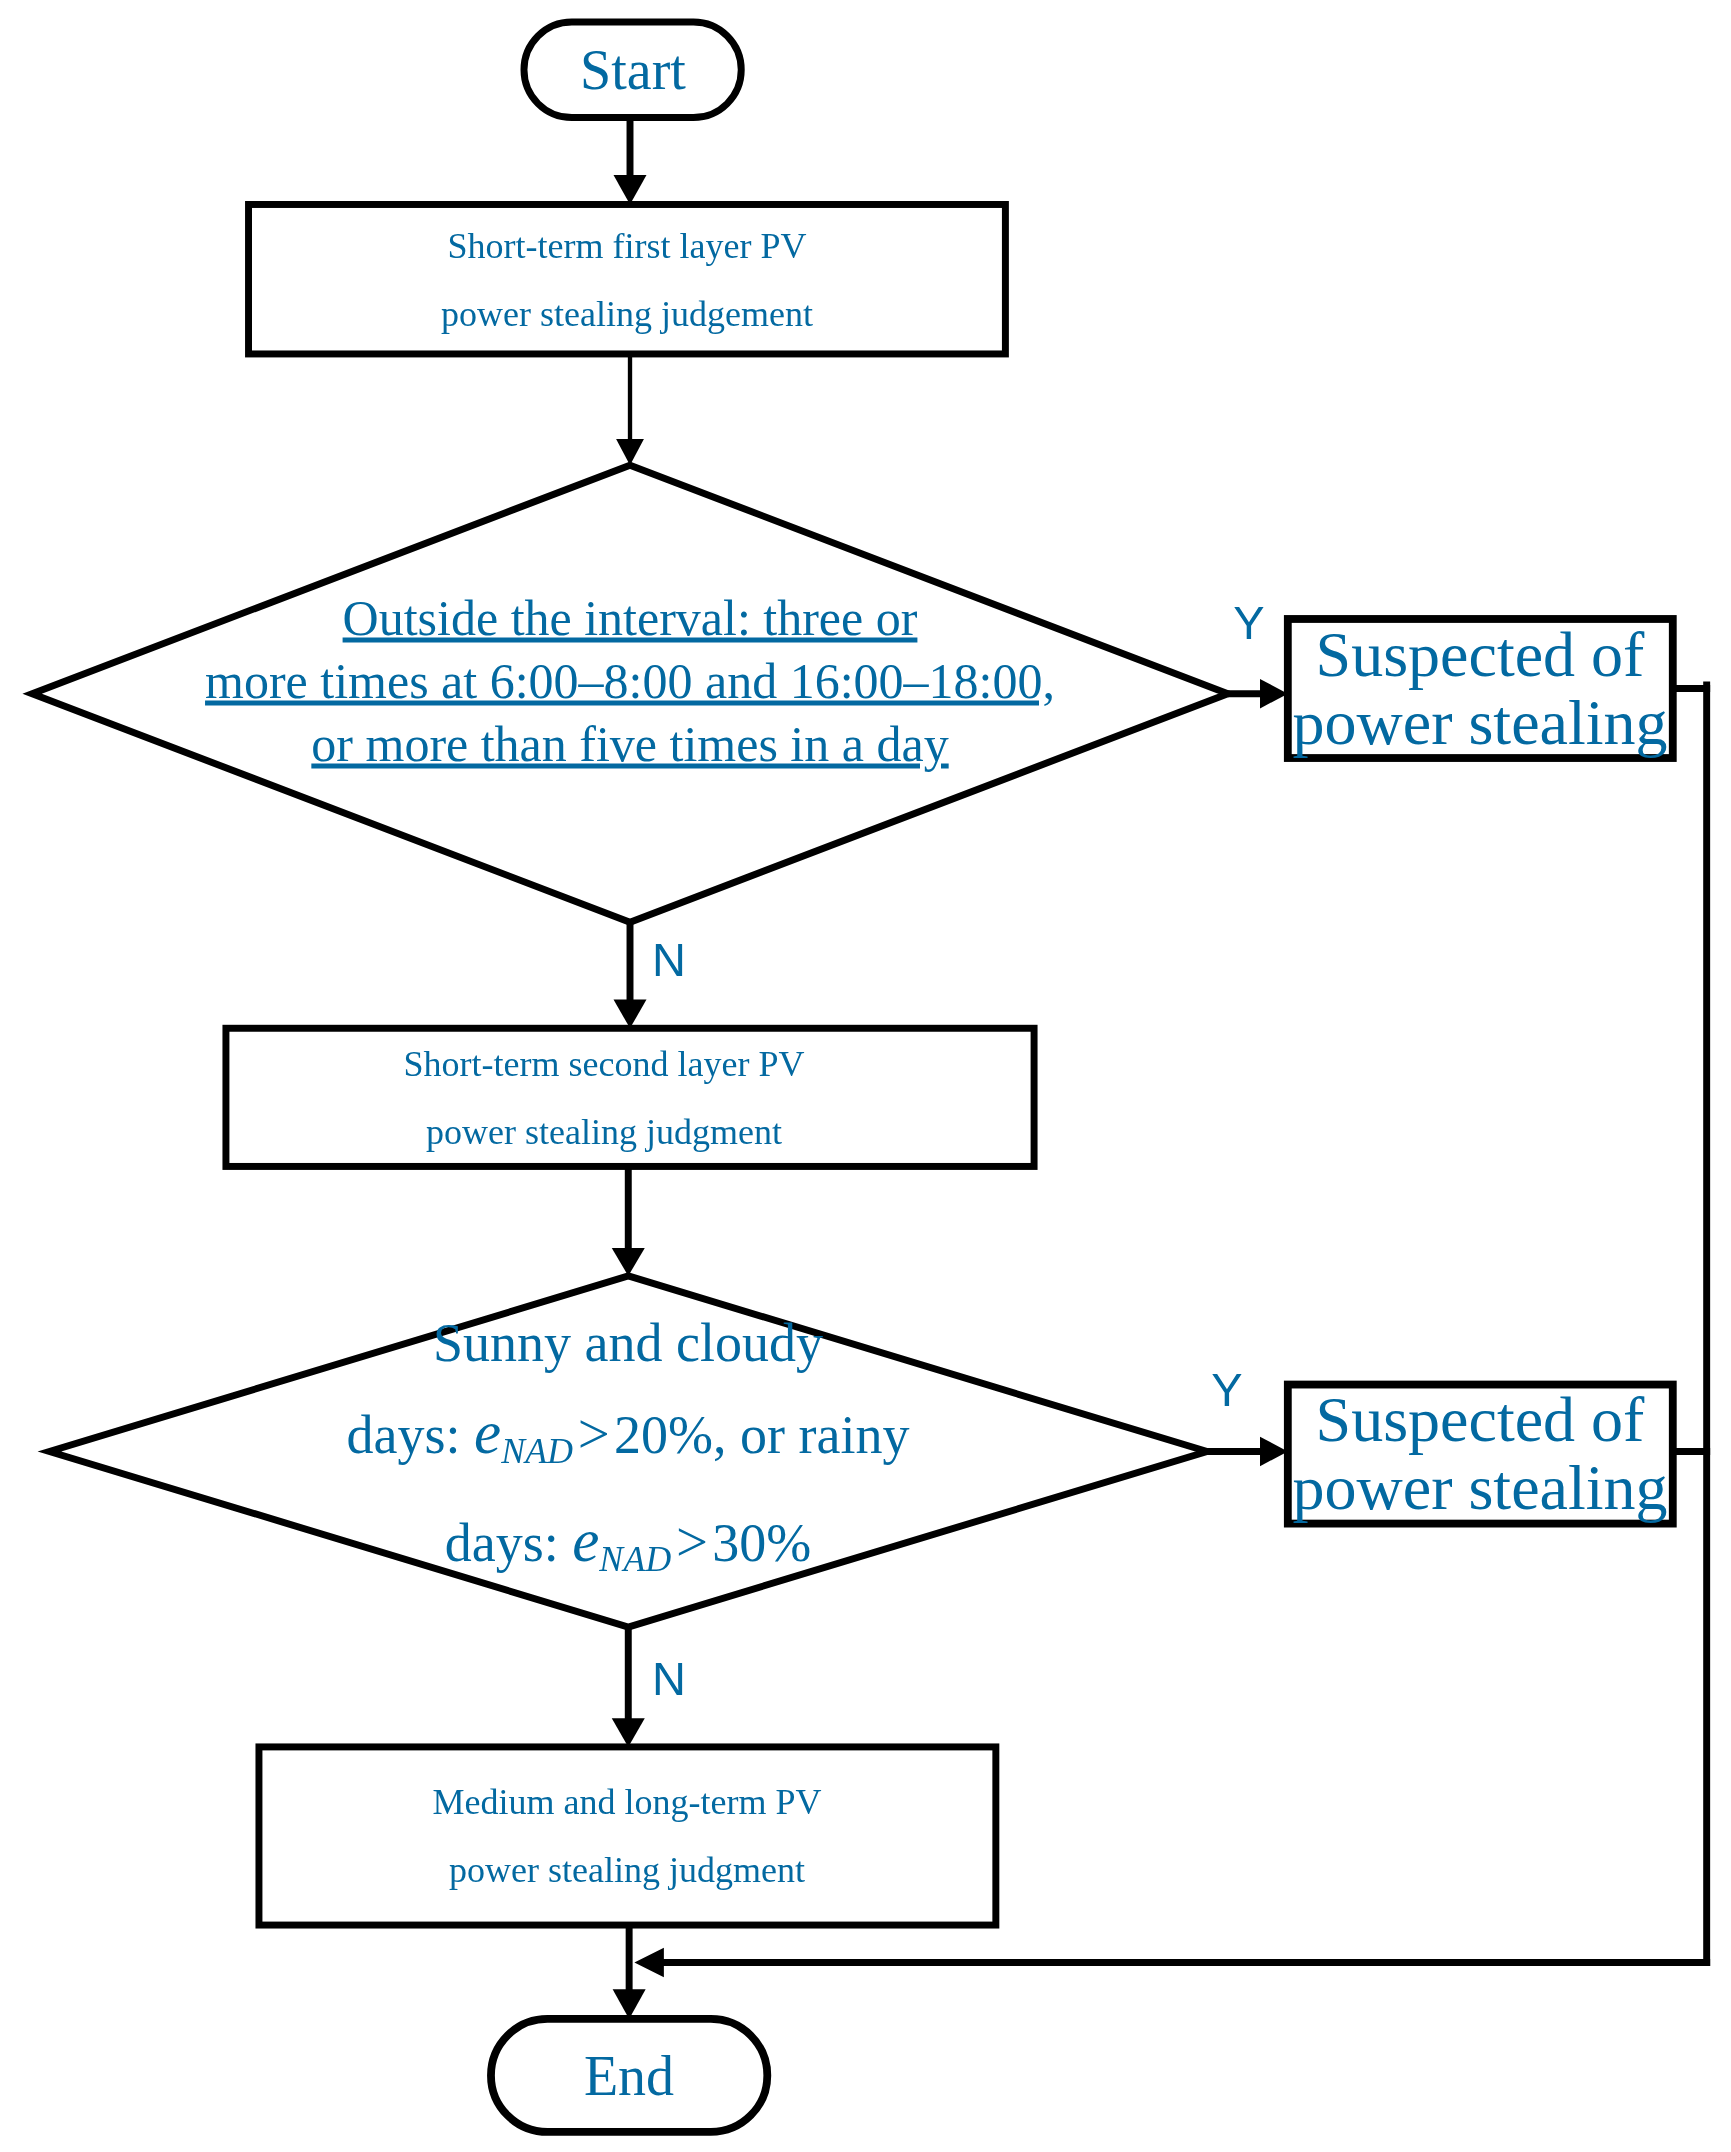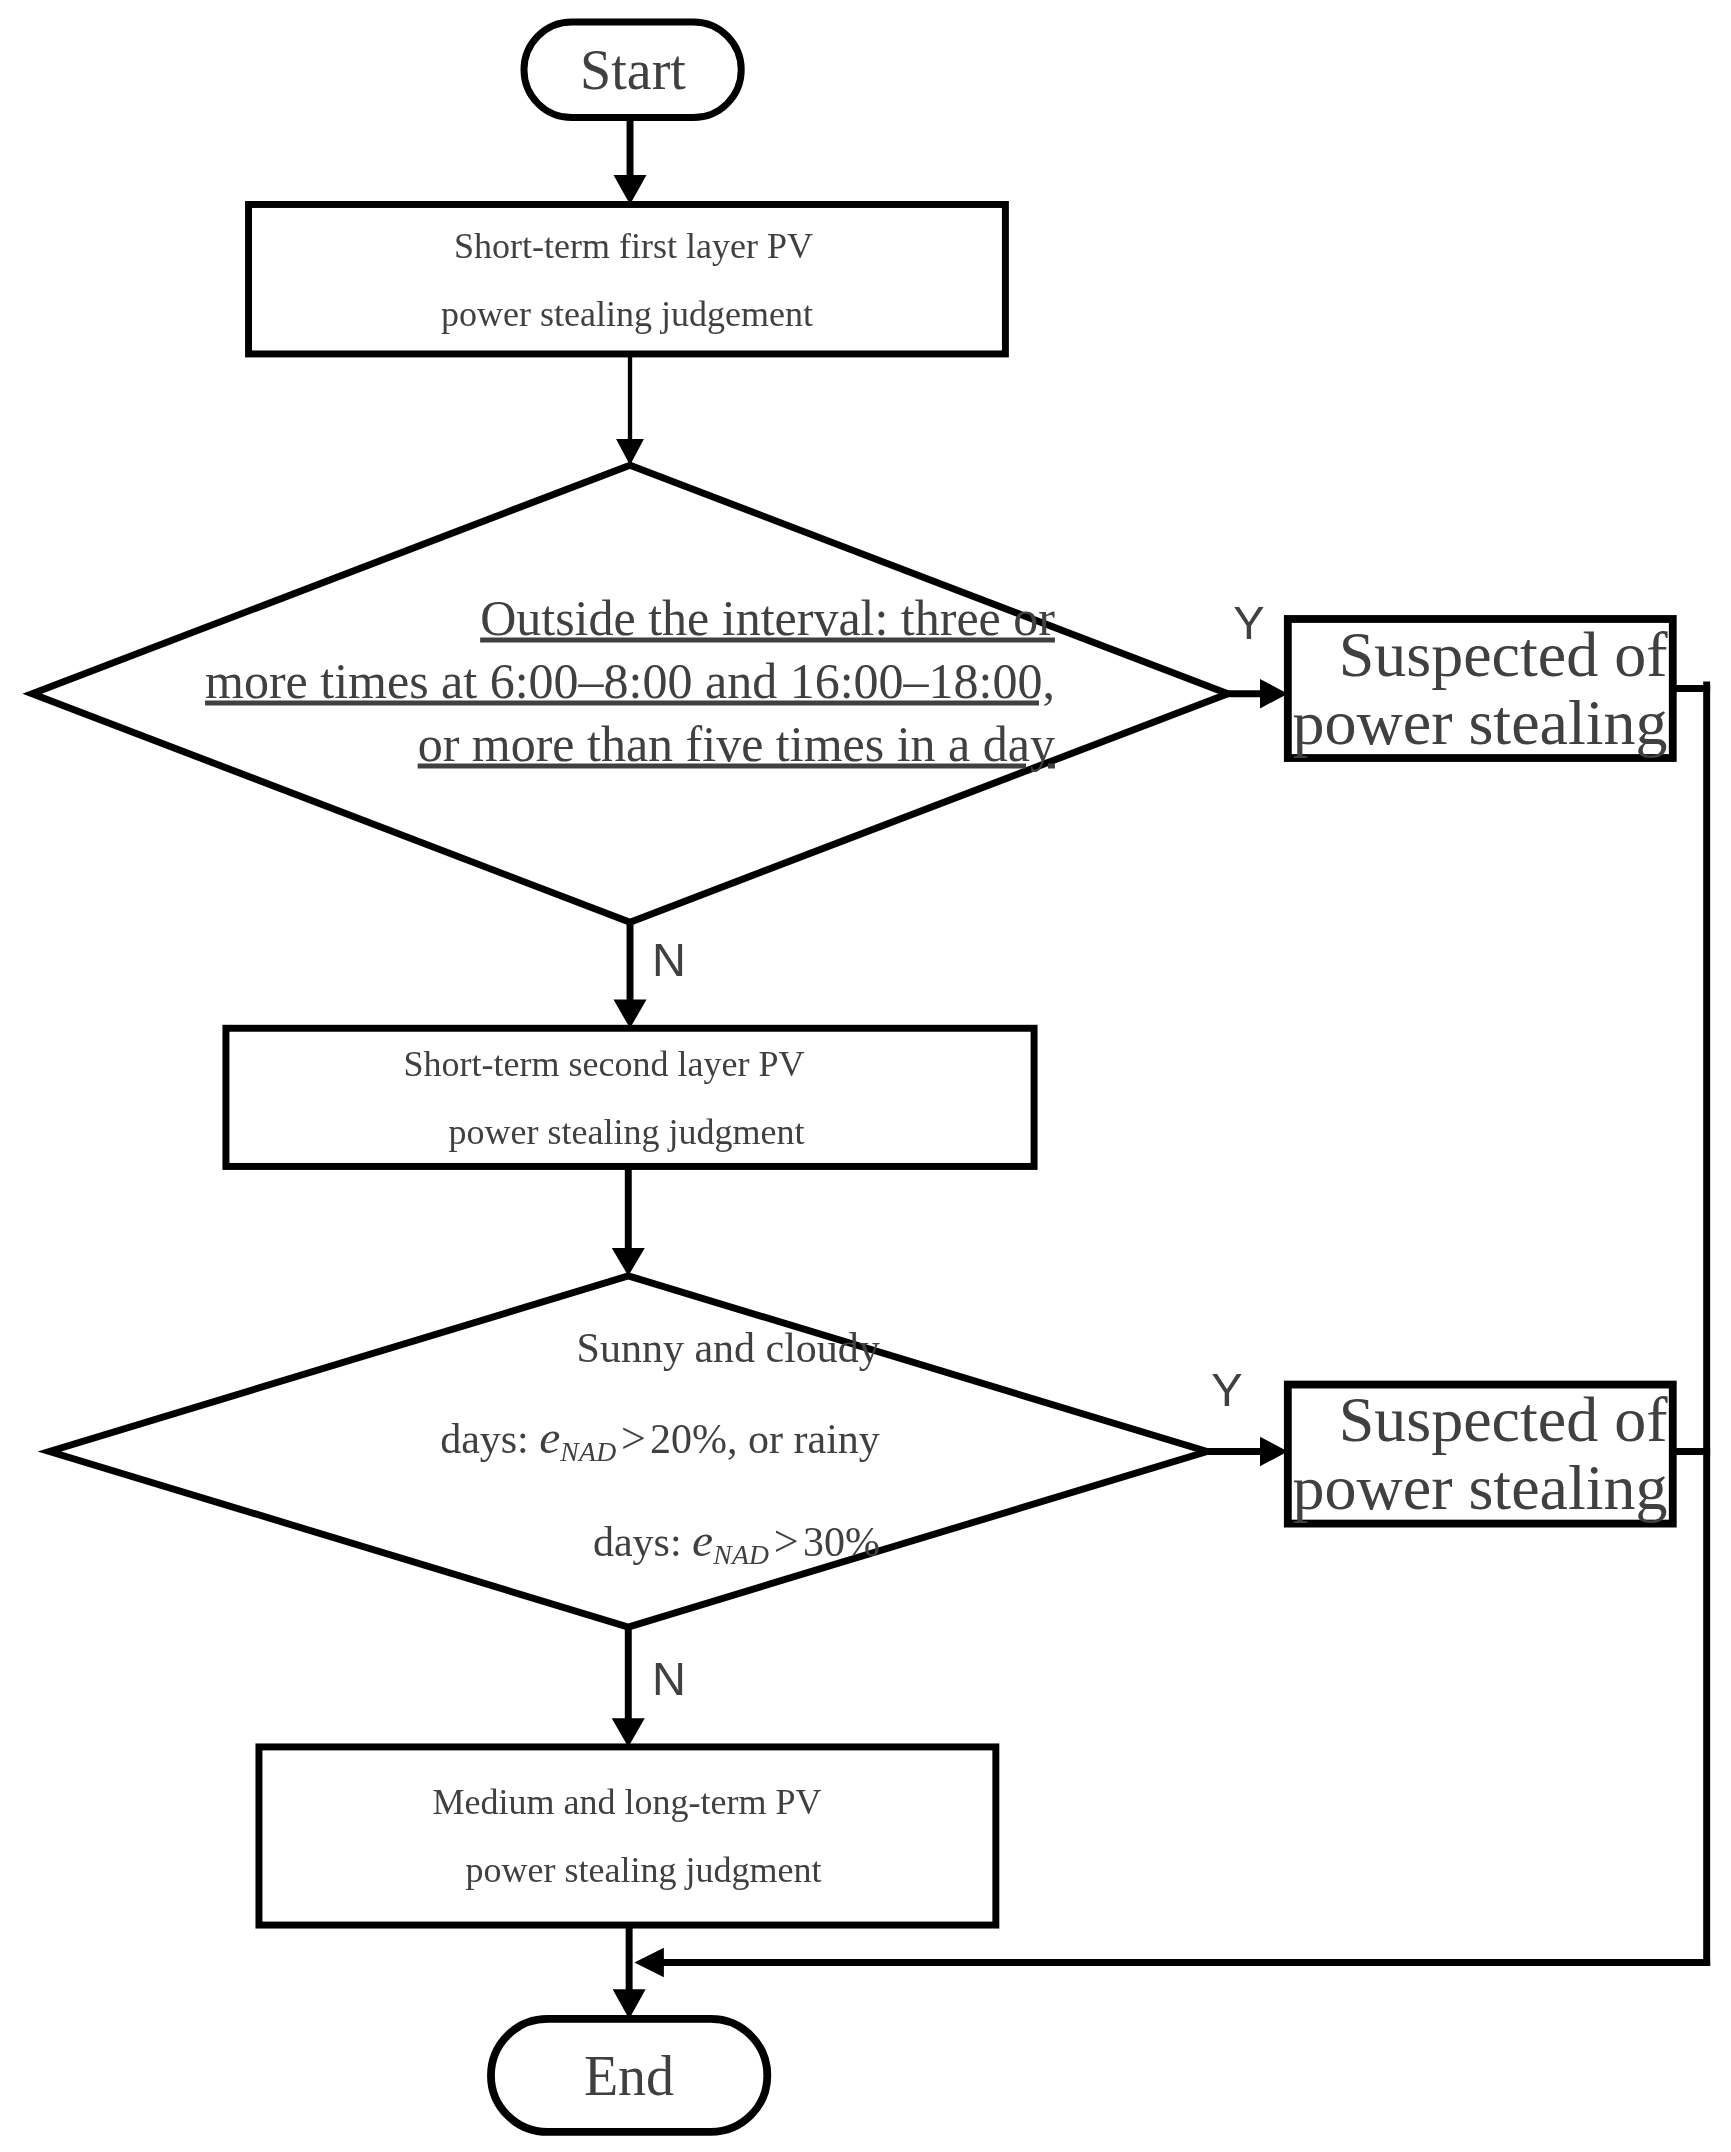--- a/index.html
+++ b/index.html
@@ -7,36 +7,36 @@
     position: relative;
     width: 1731px;
     height: 2153px;
     background: #ffffff;
     overflow: hidden;
   }
   #figure svg { position: absolute; left: 0; top: 0; z-index: 1; }
   .label {
     position: absolute;
     transform: translate(-50%, -50%);
-    text-align: right;
-    color: #404040;
+    text-align: center;
+    color: #0369a1;
     font-family: "Liberation Serif", serif;
     white-space: nowrap;
     z-index: 2;
   }
   .terminal-label { font-size: 56px; }
   .box-label  { font-size: 36px; line-height: 68px; }
   .diamond-label { font-size: 50px; line-height: 63px; text-decoration: underline; }
   .suspect-label { font-size: 64px; line-height: 68px; }
   .branch-label {
     font-family: "Liberation Sans", sans-serif;
     font-size: 47px;
     font-weight: 400;
   }
-  .d2-label { font-size: 42px; line-height: 89px; margin-left: 32px; }
+  .d2-label { font-size: 54px; line-height: 89px; }
   .math-var  { font-style: italic; font-size: 1.13em; }
   .math-sub  { font-style: italic; font-size: 0.66em; vertical-align: -0.28em; letter-spacing: 0.01em; }
   .math-op   { font-size: 1.05em; padding: 0 4.3px; }
 </style>
 </head>
 <body>
 
 <div id="figure">
 
   <svg width="1731" height="2153" viewBox="0 0 1992 2477">

